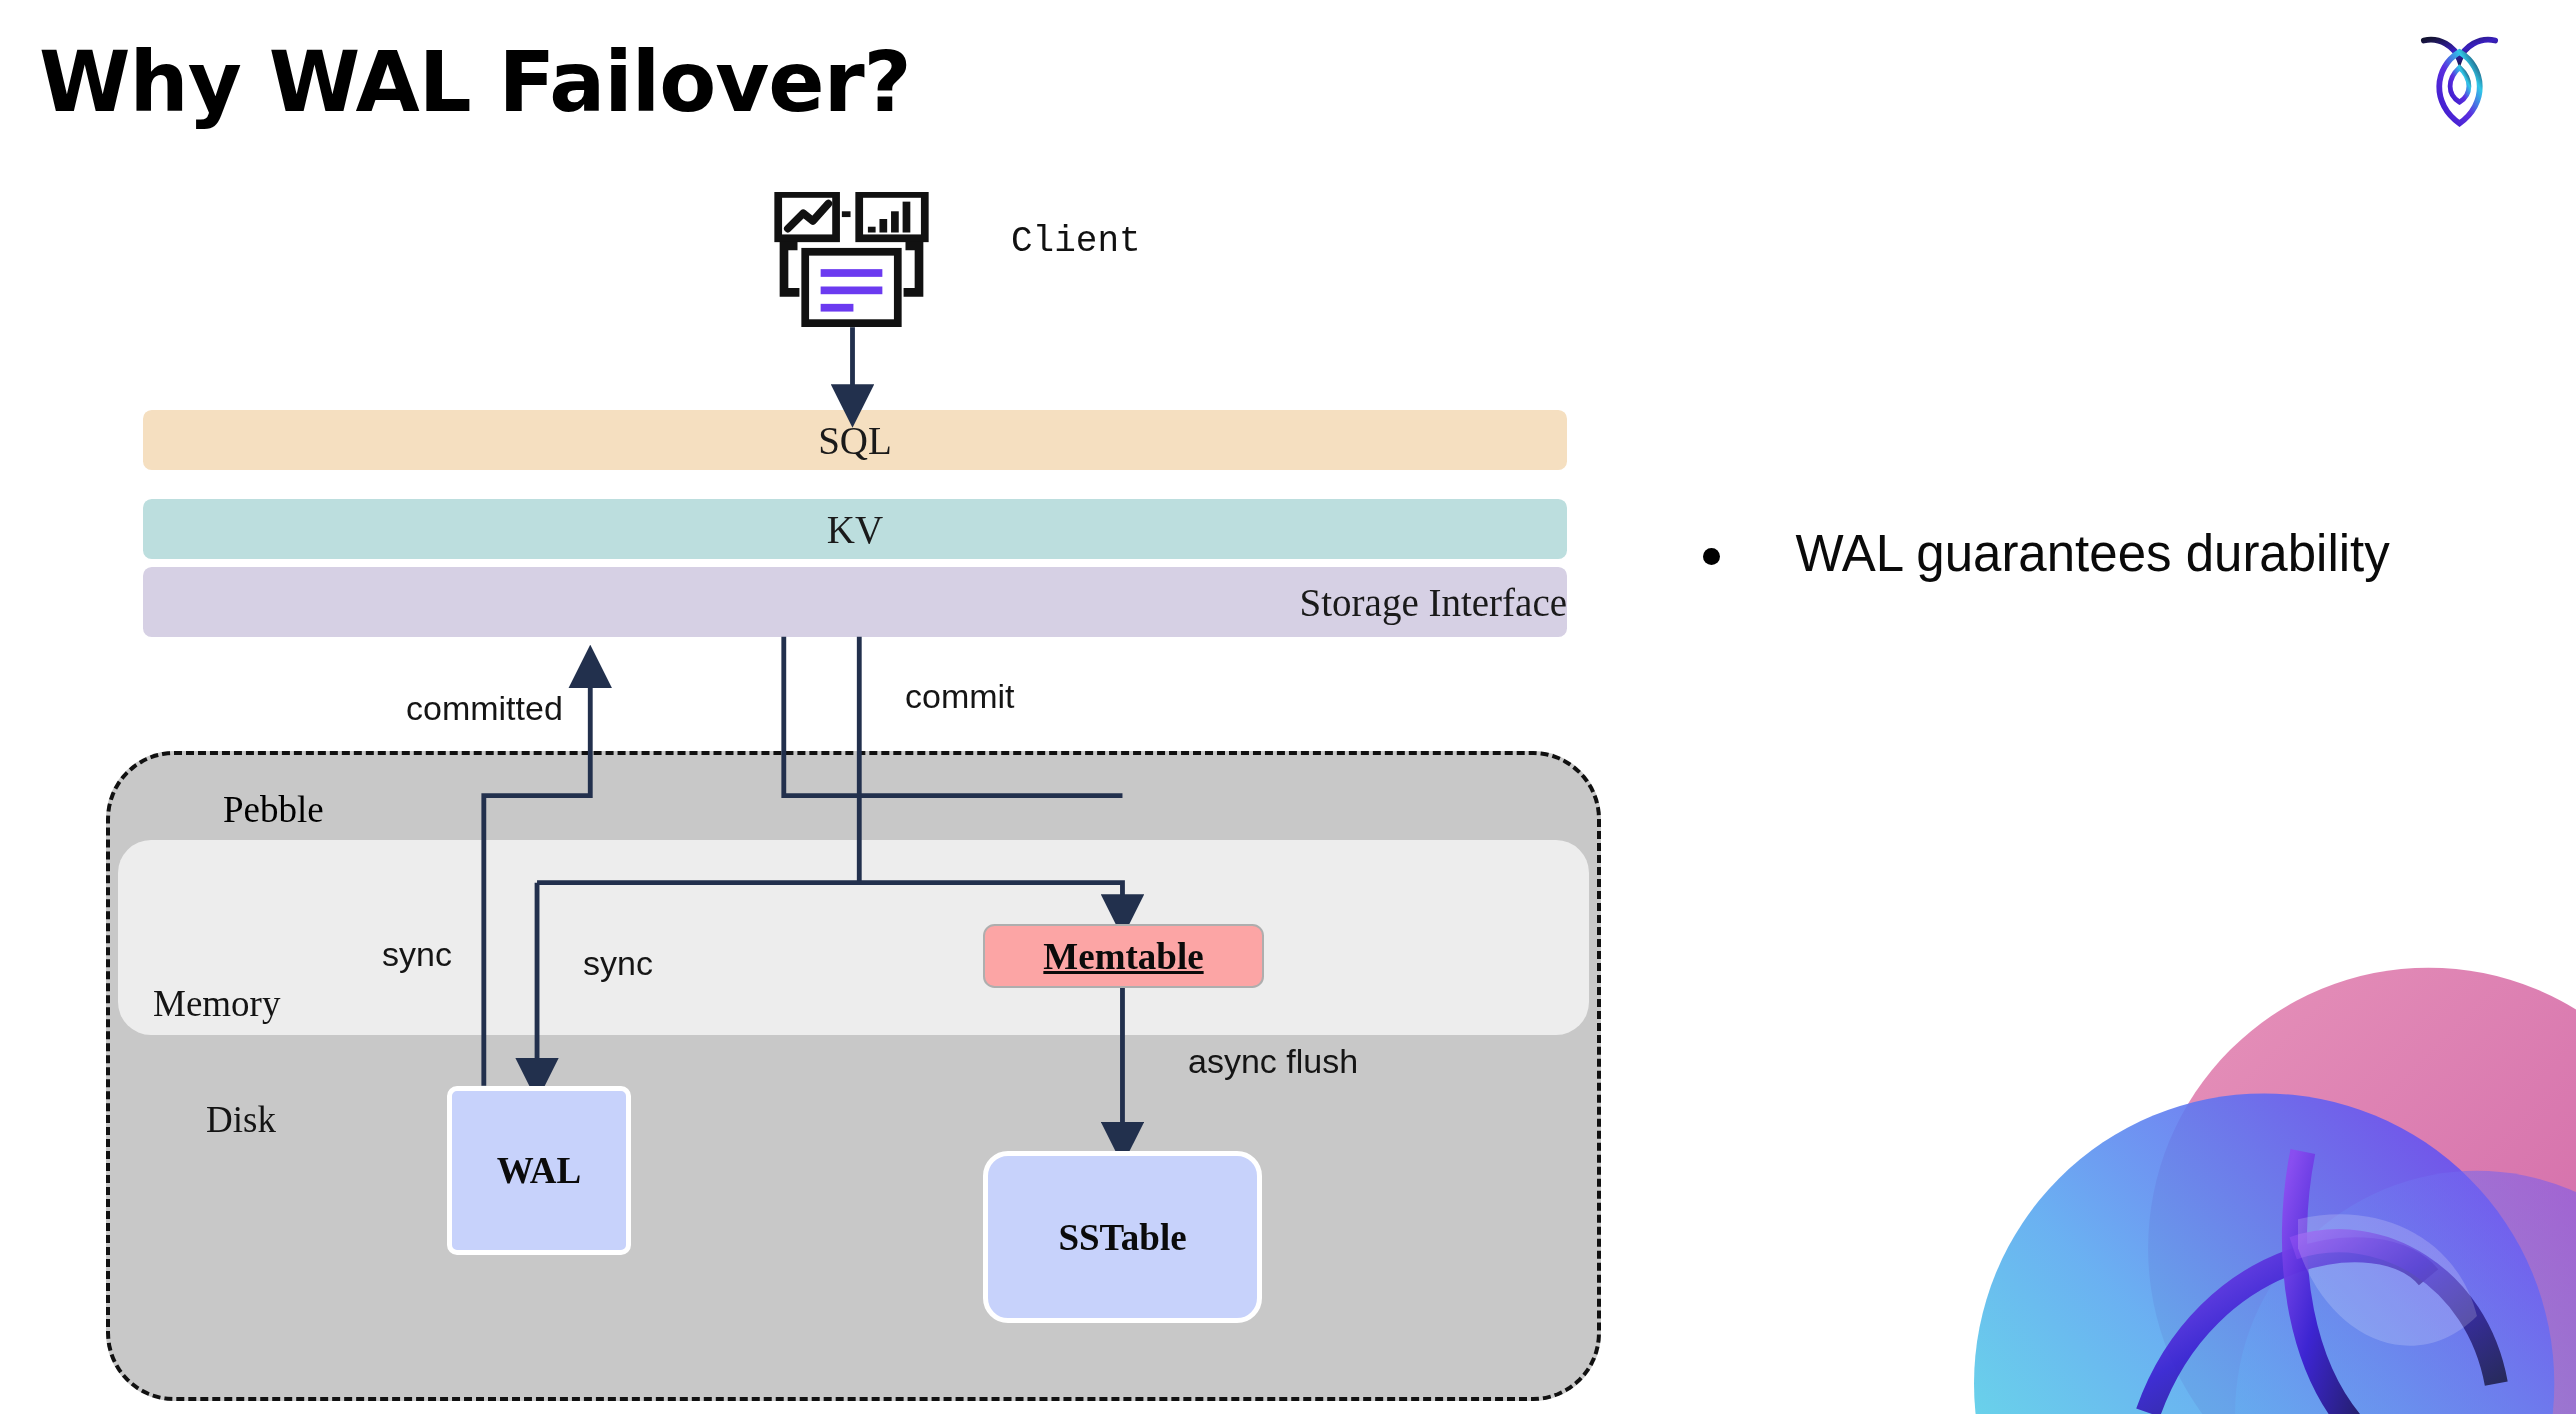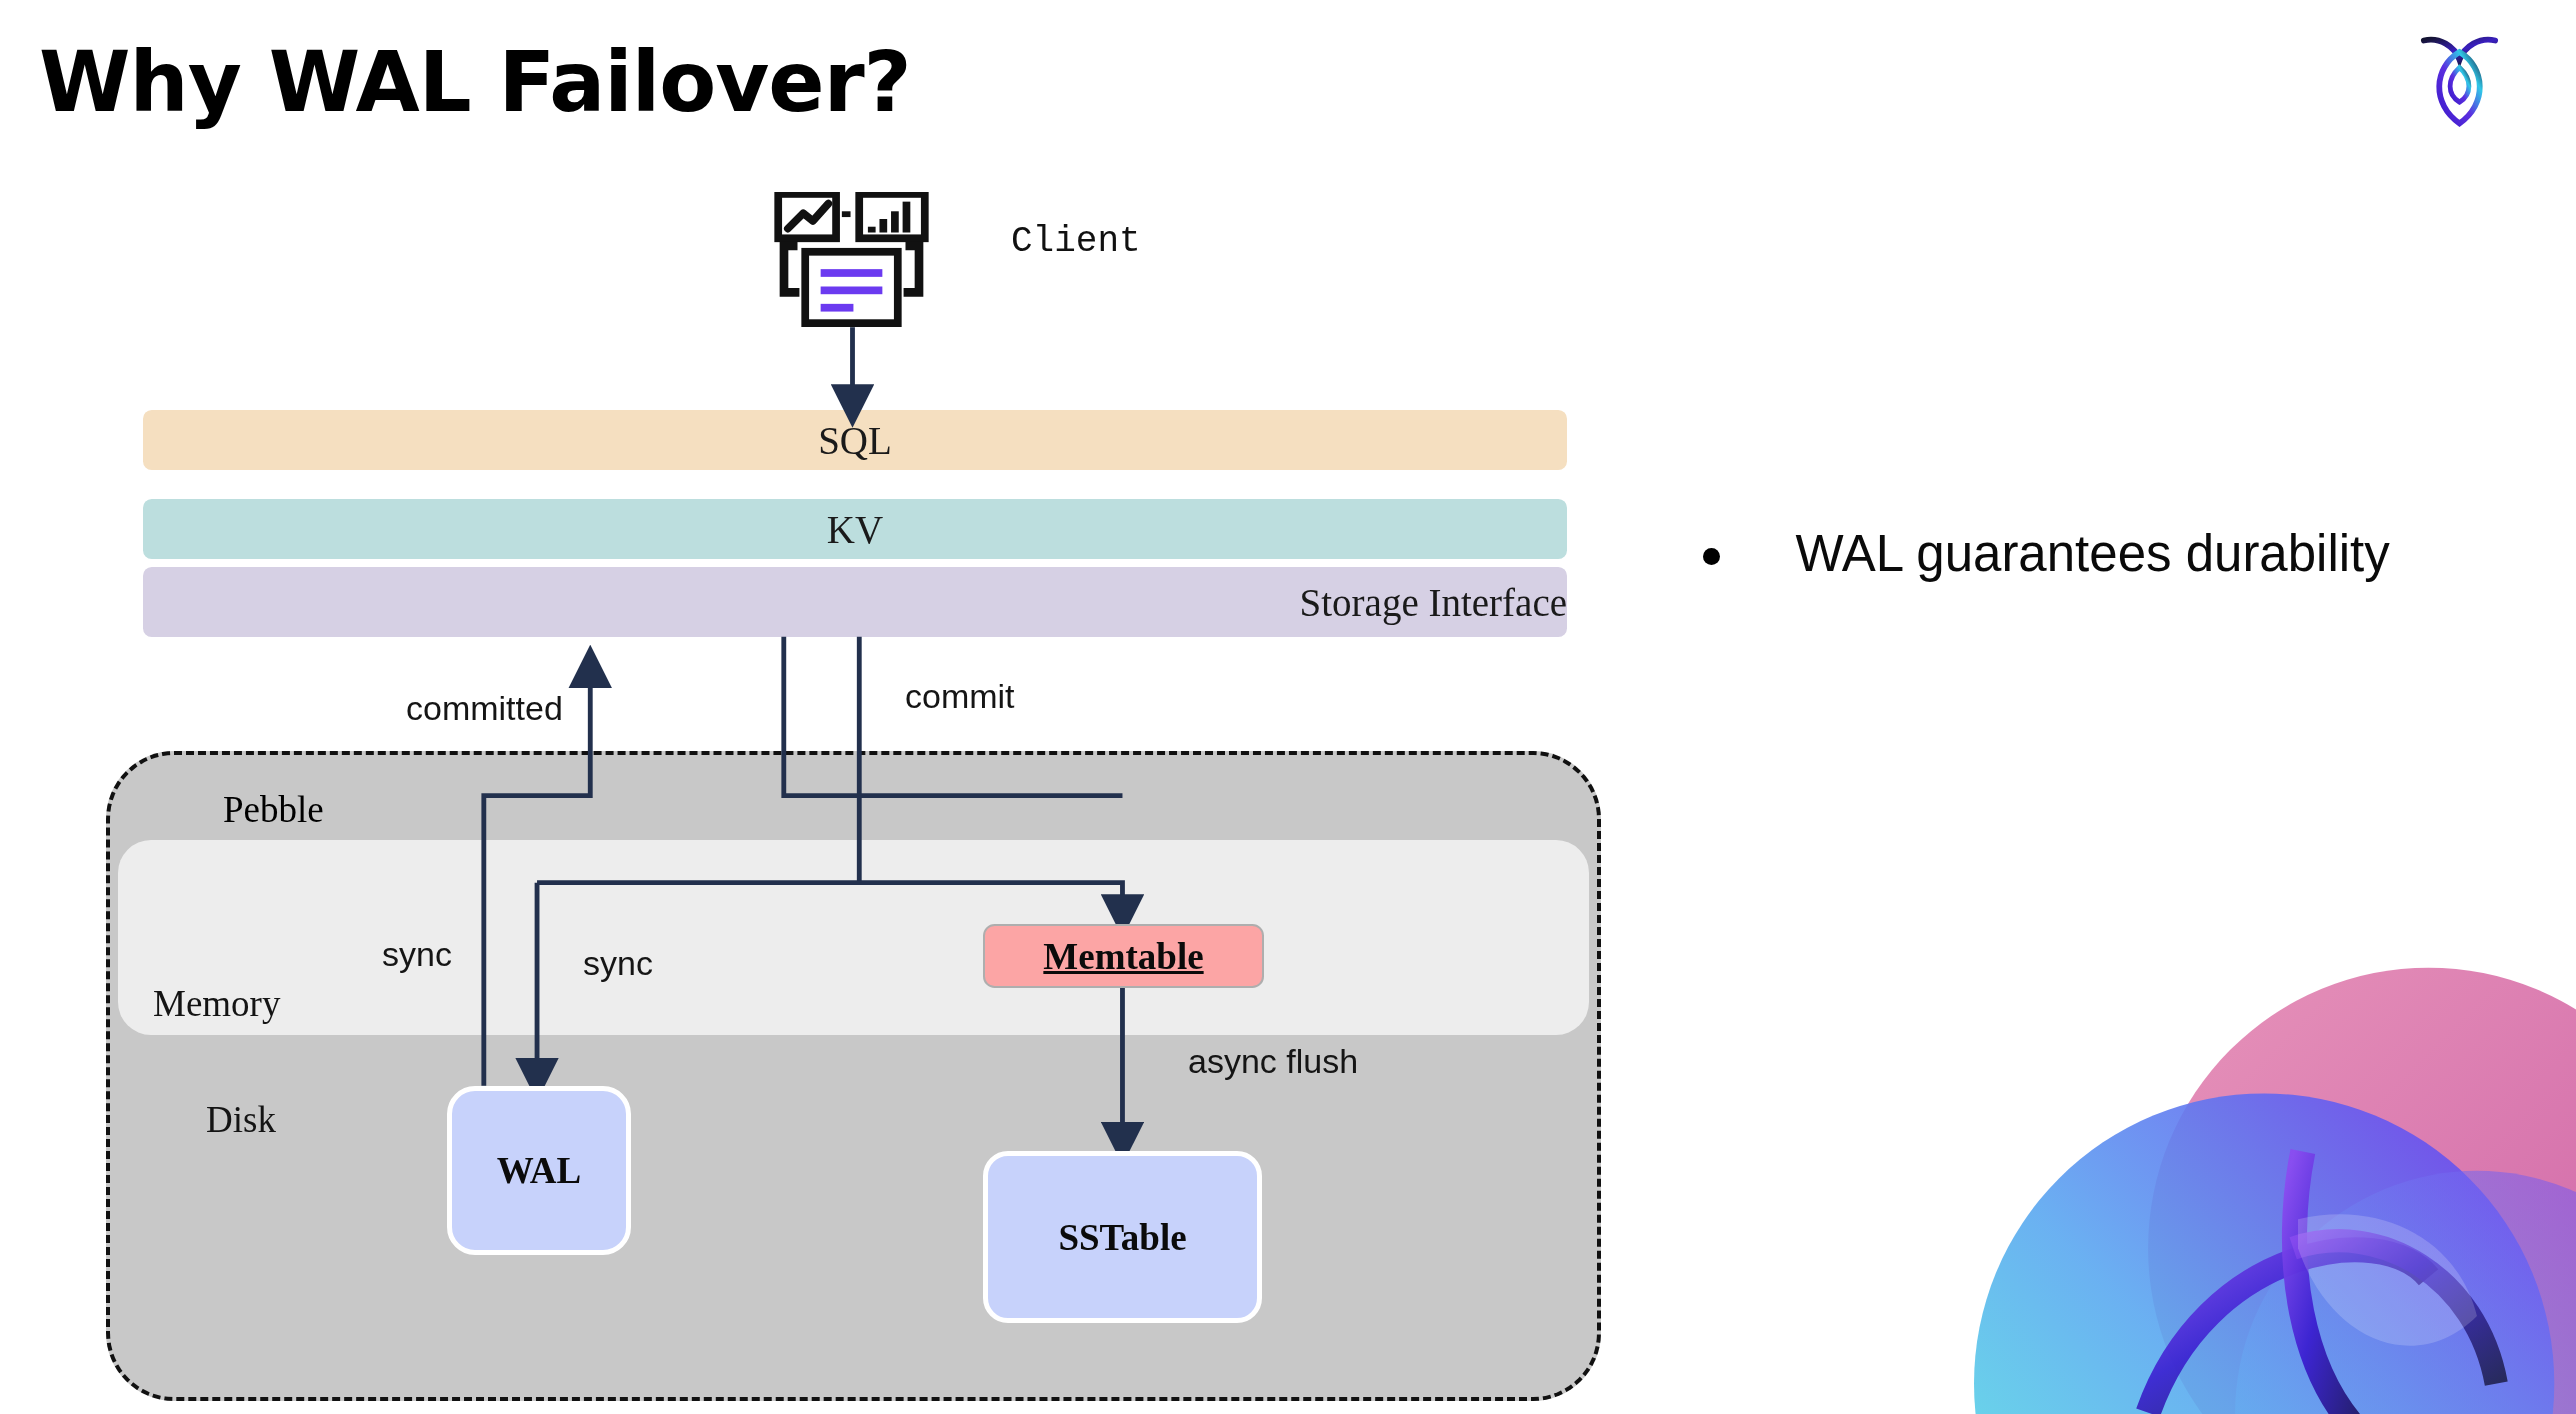--- a/index.html
+++ b/index.html
@@ -95,21 +95,21 @@
     color:#0b0b0b;
     box-sizing:border-box;
   }
   #node-memtable{
     left:983px;top:924px;width:281px;height:64px;
     border:2.9px solid #aeaeae;border-radius:11.6px;
     font-size:37px;
   }
   #node-wal{
     left:447px;top:1086px;width:184px;height:169px;
-    border:5.8px solid #ffffff;border-radius:28px;
+    border:5.8px solid #ffffff;border-radius:10px;
     font-size:37px;
   }
   #node-sstable{
     left:983px;top:1151px;width:279px;height:172px;
     border:5.8px solid #ffffff;border-radius:25px;
     font-size:37px;
   }
 
   
   .edge-label{

